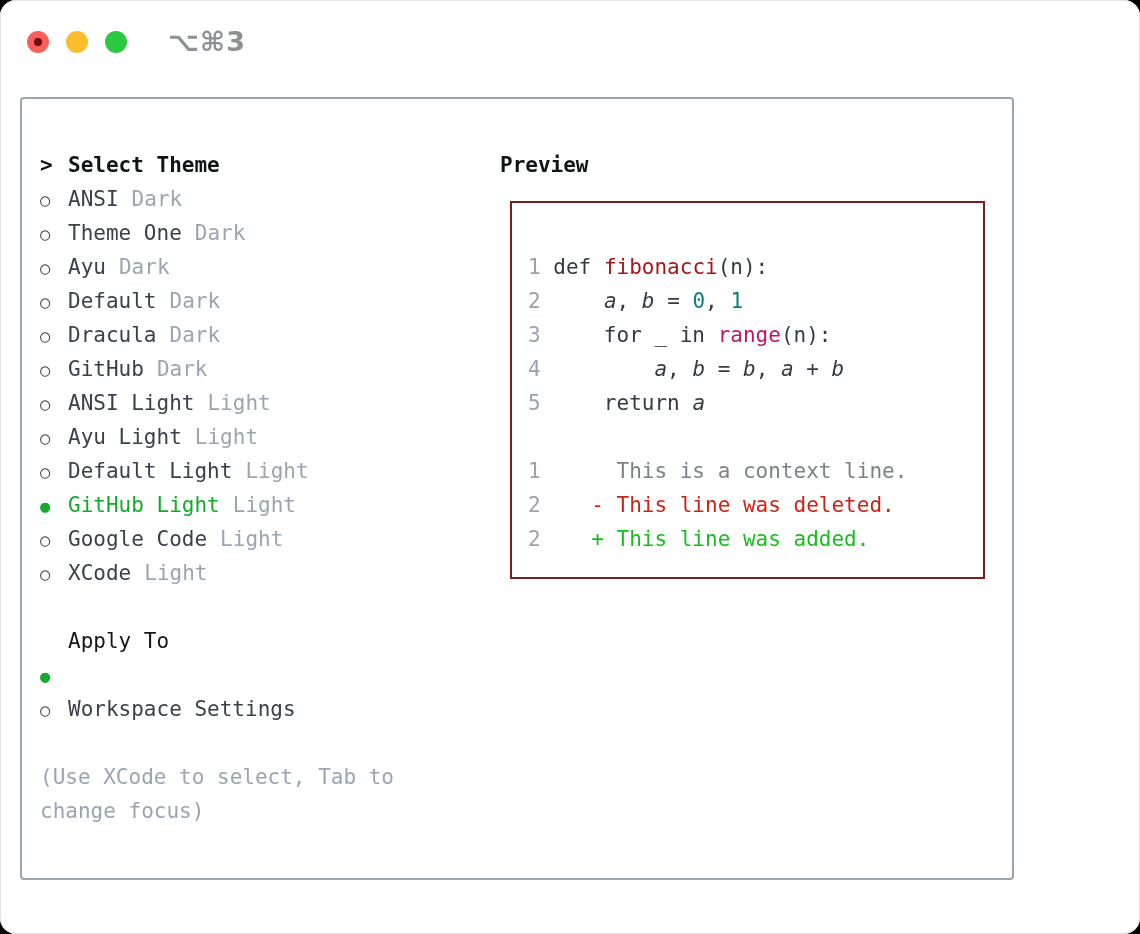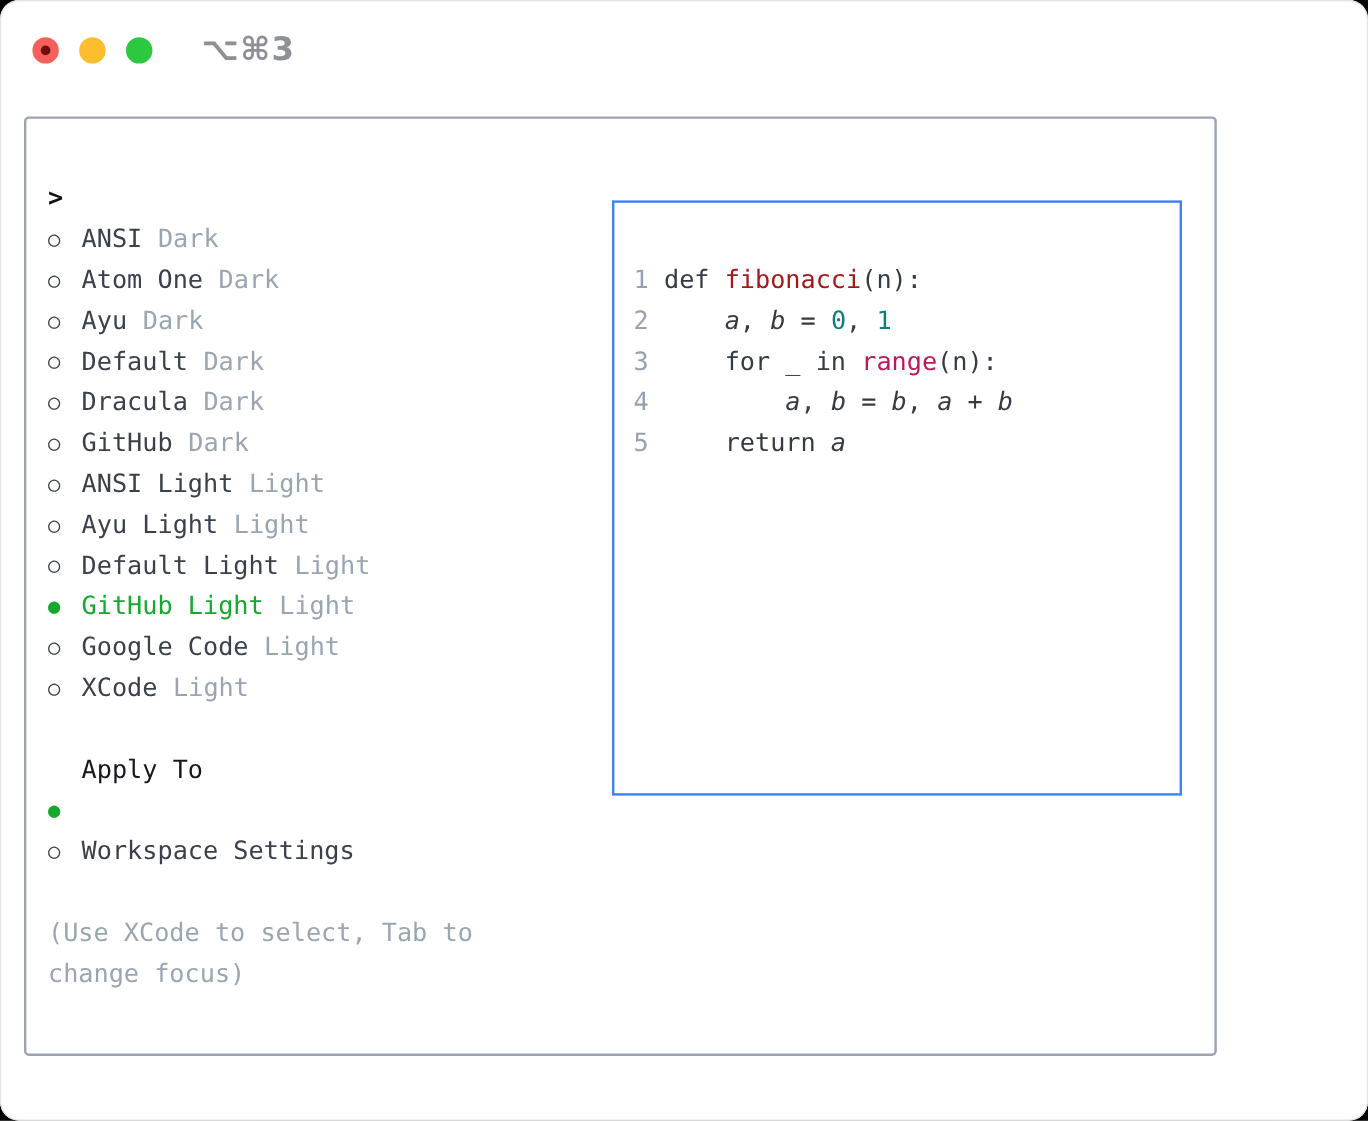--- a/index.html
+++ b/index.html
@@ -67,22 +67,22 @@
   .theme-name { color: #3a414c; text-align: center; }
   .theme-name.sel { color: #14a82d; }
   .variant { color: #9aa5b2; margin-left: 0.62em; }
   .opt-label { color: #3a414c; }
   .opt-label.sel { color: #14a82d; }
   .hint { color: #9aa5b2; }
 
   
   .preview-box {
     margin-top: 19px; margin-left: 10px;
-    width: 475px; height: 496px; box-sizing: border-box;
-    border: 2px solid #3b82f6;
+    width: 475px; height: 378px; box-sizing: border-box;
+    border: 2px solid #7f1d1d;
     padding: 47px 0 0 16px;
     background: #fff;
   }
   .code-row {
     height: 34px; line-height: 34px;
     font-size: 21px; white-space: pre;
     color: #353b44;
   }
   .lnum { color: #98a2af; }
   .c-function { color: #a61717; }
@@ -103,25 +103,26 @@
     <span class="tl tl-yellow"></span>
     <span class="tl tl-green"></span>
     <span class="win-title">⌥⌘3</span>
   </div>
 
   <div class="panel">
 
     <div class="left-col">
       <div class="row">
         <span class="marker prompt">&gt;</span>
+        <span class="hdr">Select Theme</span>
       </div>
 
       <div id="theme-list">
           <div class="row"><span class="marker"><span class="radio-glyph">○</span></span><span class="theme-name">ANSI</span><span class="variant">Dark</span></div>
-          <div class="row"><span class="marker"><span class="radio-glyph">○</span></span><span class="theme-name">Atom One</span><span class="variant">Dark</span></div>
+          <div class="row"><span class="marker"><span class="radio-glyph">○</span></span><span class="theme-name">Theme One</span><span class="variant">Dark</span></div>
           <div class="row"><span class="marker"><span class="radio-glyph">○</span></span><span class="theme-name">Ayu</span><span class="variant">Dark</span></div>
           <div class="row"><span class="marker"><span class="radio-glyph">○</span></span><span class="theme-name">Default</span><span class="variant">Dark</span></div>
           <div class="row"><span class="marker"><span class="radio-glyph">○</span></span><span class="theme-name">Dracula</span><span class="variant">Dark</span></div>
           <div class="row"><span class="marker"><span class="radio-glyph">○</span></span><span class="theme-name">GitHub</span><span class="variant">Dark</span></div>
           <div class="row"><span class="marker"><span class="radio-glyph">○</span></span><span class="theme-name">ANSI Light</span><span class="variant">Light</span></div>
           <div class="row"><span class="marker"><span class="radio-glyph">○</span></span><span class="theme-name">Ayu Light</span><span class="variant">Light</span></div>
           <div class="row"><span class="marker"><span class="radio-glyph">○</span></span><span class="theme-name">Default Light</span><span class="variant">Light</span></div>
           <div class="row"><span class="marker"><span class="radio-glyph sel">●</span></span><span class="theme-name sel">GitHub Light</span><span class="variant">Light</span></div>
           <div class="row"><span class="marker"><span class="radio-glyph">○</span></span><span class="theme-name">Google Code</span><span class="variant">Light</span></div>
           <div class="row"><span class="marker"><span class="radio-glyph">○</span></span><span class="theme-name">XCode</span><span class="variant">Light</span></div>
@@ -139,27 +140,33 @@
           <div class="row"><span class="marker"><span class="radio-glyph">○</span></span><span class="opt-label">Workspace Settings</span></div>
         </div>
 
       <div class="row blank"></div>
 
       <div class="row hint">(Use XCode to select, Tab to</div>
       <div class="row hint">change focus)</div>
     </div>
 
     <div class="right-col">
+      <div class="row"><span class="hdr">Preview</span></div>
 
       <div class="preview-box">
         <div id="code-block">
             <div class="code-row"><span class="lnum">1</span><span> def </span><span class="c-function">fibonacci</span><span>(n):</span></div>
             <div class="code-row"><span class="lnum">2</span><span>     </span><span class="it">a</span><span>, </span><span class="it">b</span><span> = </span><span class="c-number">0</span><span>, </span><span class="c-number">1</span></div>
             <div class="code-row"><span class="lnum">3</span><span>     for _ in </span><span class="c-builtin">range</span><span>(n):</span></div>
             <div class="code-row"><span class="lnum">4</span><span>         </span><span class="it">a</span><span>, </span><span class="it">b</span><span> = </span><span class="it">b</span><span>, </span><span class="it">a</span><span> + </span><span class="it">b</span></div>
             <div class="code-row"><span class="lnum">5</span><span>     return </span><span class="it">a</span></div>
           </div>
         <div class="code-row"> </div>
+        <div id="diff-block">
+            <div class="code-row"><span class="lnum">1</span><span class="d-context">      This is a context line.</span></div>
+            <div class="code-row"><span class="lnum">2</span><span class="d-deleted">    - This line was deleted.</span></div>
+            <div class="code-row"><span class="lnum">2</span><span class="d-added">    + This line was added.</span></div>
+          </div>
       </div>
     </div>
 
   </div>
 </div>
 
 </body></html>

